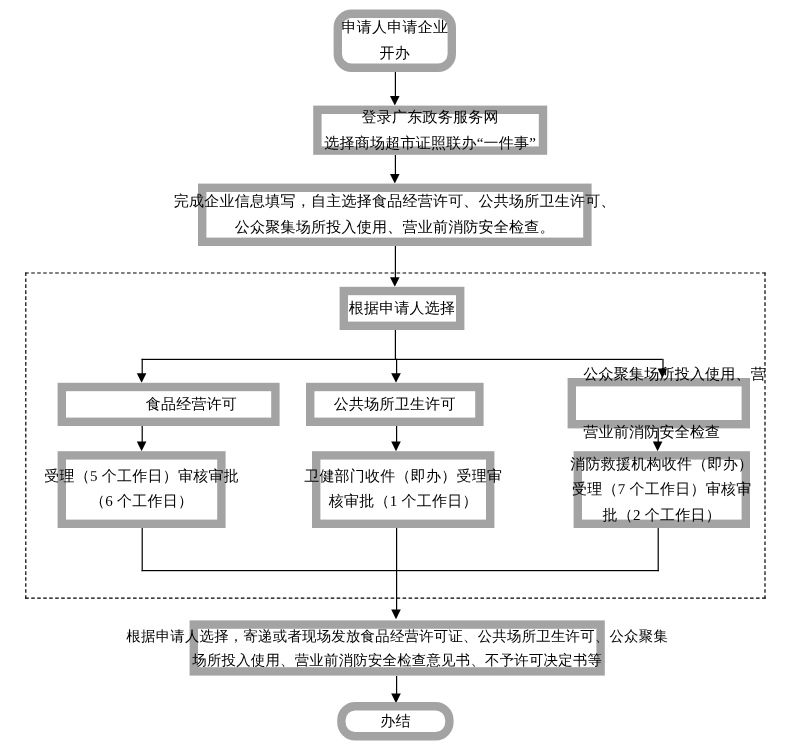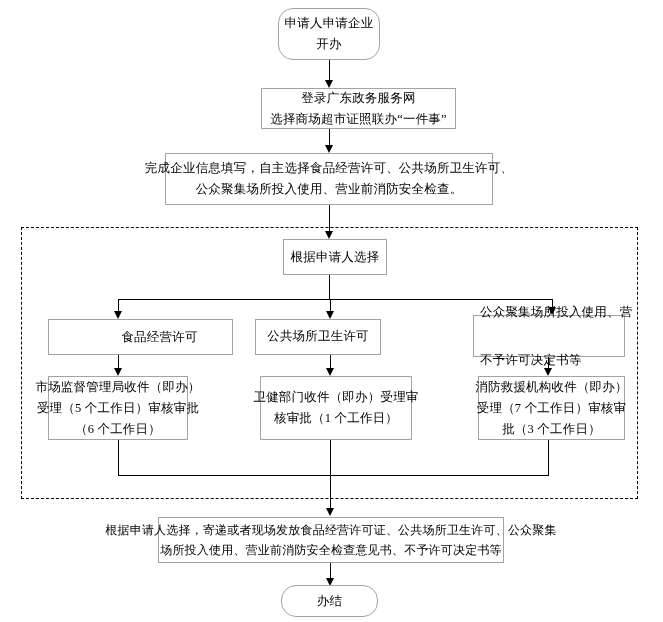--- a/index.html
+++ b/index.html
@@ -14,21 +14,21 @@
   #flowchart {
     position: relative;
     width: 663px;
     height: 622px;
     background: #ffffff;
     overflow: hidden;
   }
   .node {
     position: absolute;
     box-sizing: border-box;
-    border: 1px solid #a3a3a3;
+    border: 7px solid #a3a3a3;
     background: #ffffff;
     display: flex;
     flex-direction: column;
     align-items: center;
     justify-content: center;
     text-align: center;
     font-size: 12.5px;
     line-height: 21px;
     letter-spacing: 0.2px;
     z-index: 3;
@@ -122,53 +122,52 @@
   <div class="vline" style="left:330px; top:299px; height:14px;"></div>
   <div class="arrowhead" style="left:326px; top:311px;"></div>
 
   <div class="vline" style="left:552px; top:299px; height:10px;"></div>
   <div class="arrowhead" style="left:548px; top:307px;"></div>
 
   <div class="node" style="left:48px; top:319px; width:185px; height:36px;padding-left:38px;">
     <span class="line">食品经营许可</span>
   </div>
 
-  <div class="node" style="left:255px; top:319px; width:126px; height:36px;font-family:Liberation Mono, monospace;">
+  <div class="node" style="left:255px; top:319px; width:148px; height:36px;">
     <span class="line">公共场所卫生许可</span>
   </div>
 
   <div class="node left-align" style="left:473px; top:315px; width:152px; height:42px; padding:0 6px;gap:27px;">
     <span class="line">公众聚集场所投入使用、营</span>
-    <span class="line">不予许可决定书等</span>
+    <span class="line">营业前消防安全检查</span>
   </div>
 
   <div class="vline" style="left:118px; top:355px; height:15px;"></div>
   <div class="arrowhead" style="left:114px; top:368px;"></div>
 
   <div class="vline" style="left:330px; top:355px; height:15px;"></div>
   <div class="arrowhead" style="left:326px; top:368px;"></div>
 
   <div class="vline" style="left:548px; top:357px; height:13px;"></div>
   <div class="arrowhead" style="left:544px; top:368px;"></div>
 
   <div class="node" style="left:48px; top:376px; width:140px; height:64px;">
-    <span class="line">市场监督管理局收件（即办）</span>
     <span class="line">受理（5 个工作日）审核审批</span>
     <span class="line">（6 个工作日）</span>
   </div>
 
   <div class="node" style="left:260px; top:376px; width:152px; height:64px;">
     <span class="line">卫健部门收件（即办）受理审</span>
     <span class="line">核审批（1 个工作日）</span>
   </div>
 
   <div class="node" style="left:478px; top:376px; width:147px; height:64px;">
     <span class="line">消防救援机构收件（即办）</span>
     <span class="line">受理（7 个工作日）审核审</span>
-    <span class="line">批（3 个工作日）</span>
+    <span class="line">批（2 个工作日）</span>
   </div>
 
   <div class="vline" style="left:118px; top:440px; height:36px;"></div>
   <div class="vline" style="left:330px; top:440px; height:36px;"></div>
   <div class="vline" style="left:548px; top:440px; height:36px;"></div>
   <div class="hline" style="left:118px; top:475px; width:431px;"></div>
 
   <div class="vline" style="left:330px; top:475px; height:34px;"></div>
   <div class="arrowhead" style="left:326px; top:508px;"></div>
 

